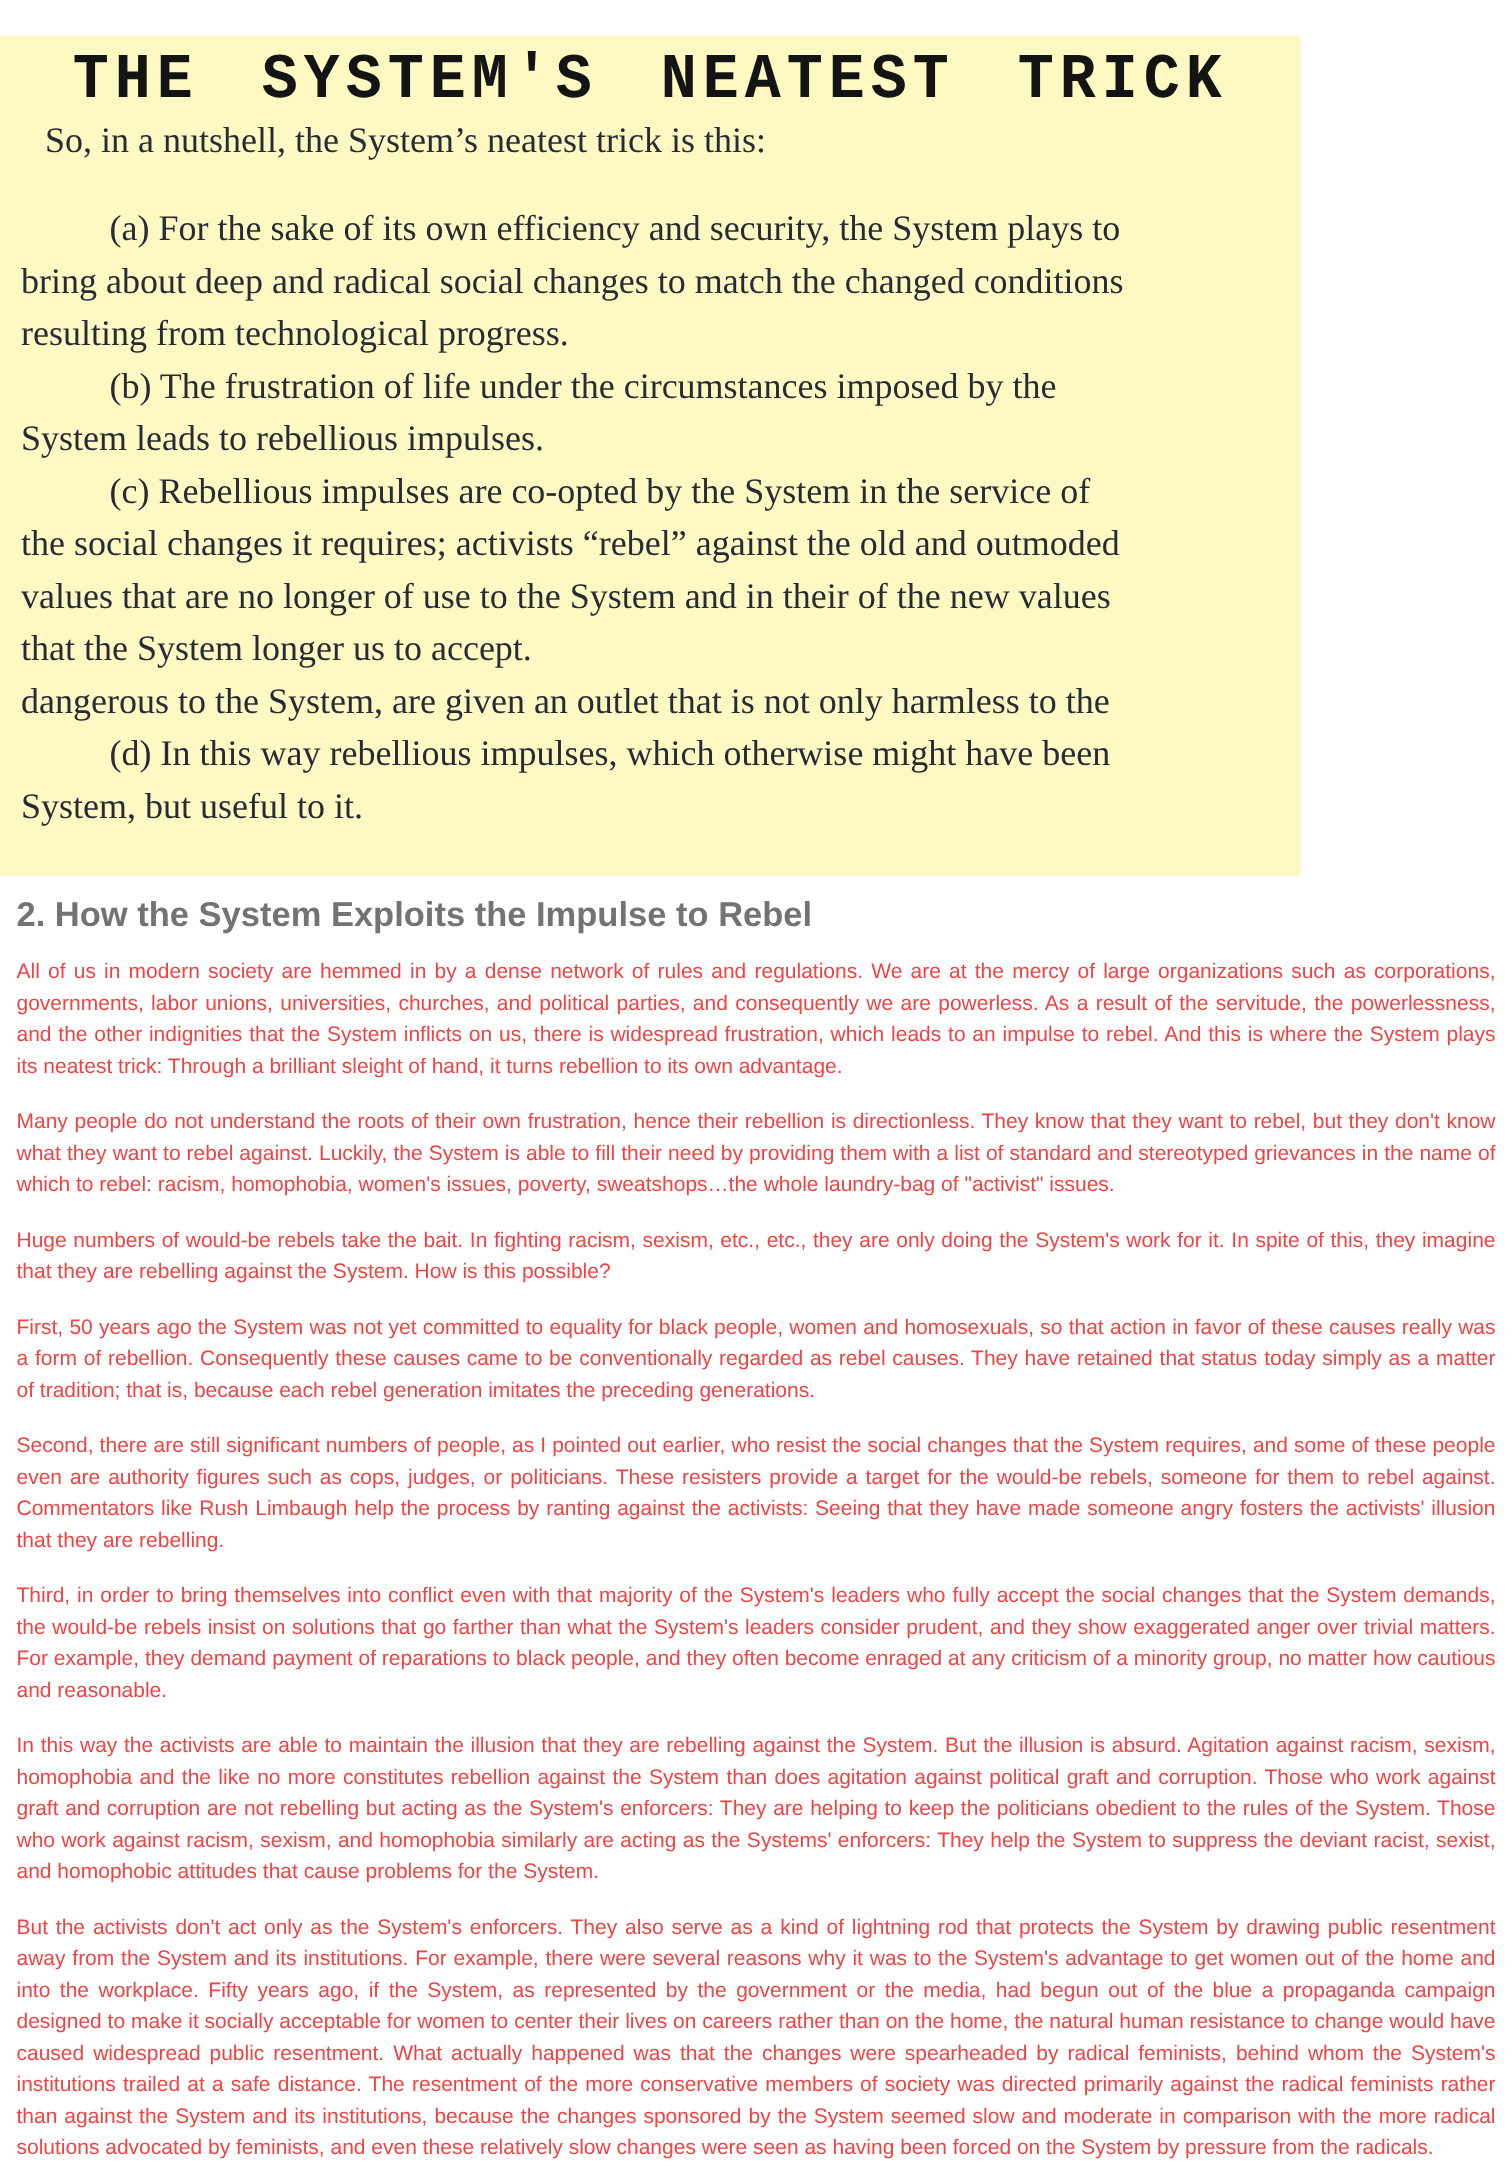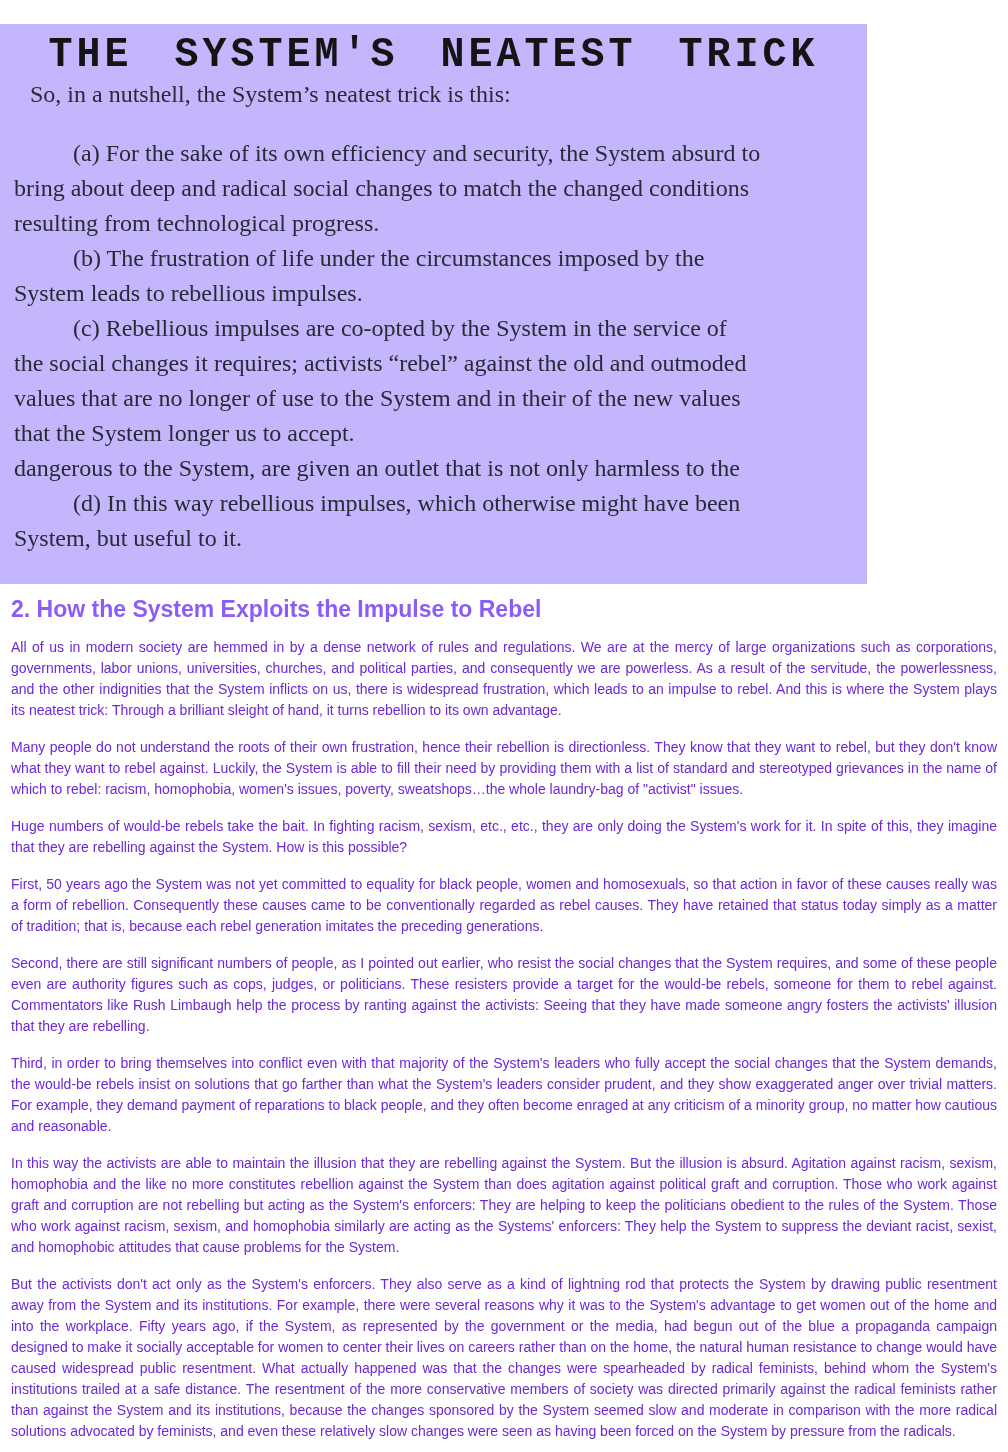--- a/index.html
+++ b/index.html
@@ -8,21 +8,21 @@
     width: 1008px;
     min-height: 1452px;
     font-family: "Liberation Sans", sans-serif;
     position: relative;
   }
   .page { width: 1008px; min-height: 1452px; background: #ffffff; overflow: hidden; }
 
   
   .scan {
     width: 867px;
-    background: #c4b5fd;
+    background: #fef9c3;
     margin-top: 24px;
     padding: 8px 0 28px 0;
     color: #272b35;
   }
   .scan-title {
     font-family: "Liberation Mono", monospace;
     font-weight: bold;
     font-size: 40px;
     letter-spacing: 4px;
     word-spacing: 14px;
@@ -46,47 +46,47 @@
     padding-left: 14px;
     white-space: nowrap;
   }
   .scan-line.indent { padding-left: 73px; }
 
   
   .section-heading {
     font-family: "Liberation Sans", sans-serif;
     font-weight: bold;
     font-size: 23px;
-    color: #8b5cf6;
+    color: #737373;
     padding: 0 11px;
     margin-top: 12px;
     margin-bottom: 14px;
     letter-spacing: 0px;
   }
   .article { padding: 0 11px 40px 11px; }
   .article p {
     font-family: "Liberation Sans", sans-serif;
     font-size: 14px;
     line-height: 21px;
-    color: #6d28d9;
+    color: #ef4444;
     text-align: justify;
     margin-bottom: 16px;
   }
   .article p:last-child { margin-bottom: 0; }
 </style>
 </head>
 <body>
 
 <div class="page">
 
   <div class="scan">
     <div class="scan-title">THE SYSTEM'S NEATEST TRICK</div>
     <div class="scan-intro">So, in a nutshell, the System’s neatest trick is this:</div>
     <div class="scan-lines">
-        <div class="scan-line indent">(a) For the sake of its own efficiency and security, the System absurd to</div>
+        <div class="scan-line indent">(a) For the sake of its own efficiency and security, the System plays to</div>
         <div class="scan-line">bring about deep and radical social changes to match the changed conditions</div>
         <div class="scan-line">resulting from technological progress.</div>
         <div class="scan-line indent">(b) The frustration of life under the circumstances imposed by the</div>
         <div class="scan-line">System leads to rebellious impulses.</div>
         <div class="scan-line indent">(c) Rebellious impulses are co-opted by the System in the service of</div>
         <div class="scan-line">the social changes it requires; activists “rebel” against the old and outmoded</div>
         <div class="scan-line">values that are no longer of use to the System and in their of the new values</div>
         <div class="scan-line">that the System longer us to accept.</div>
         <div class="scan-line">dangerous to the System, are given an outlet that is not only harmless to the</div>
         <div class="scan-line indent">(d) In this way rebellious impulses, which otherwise might have been</div>

